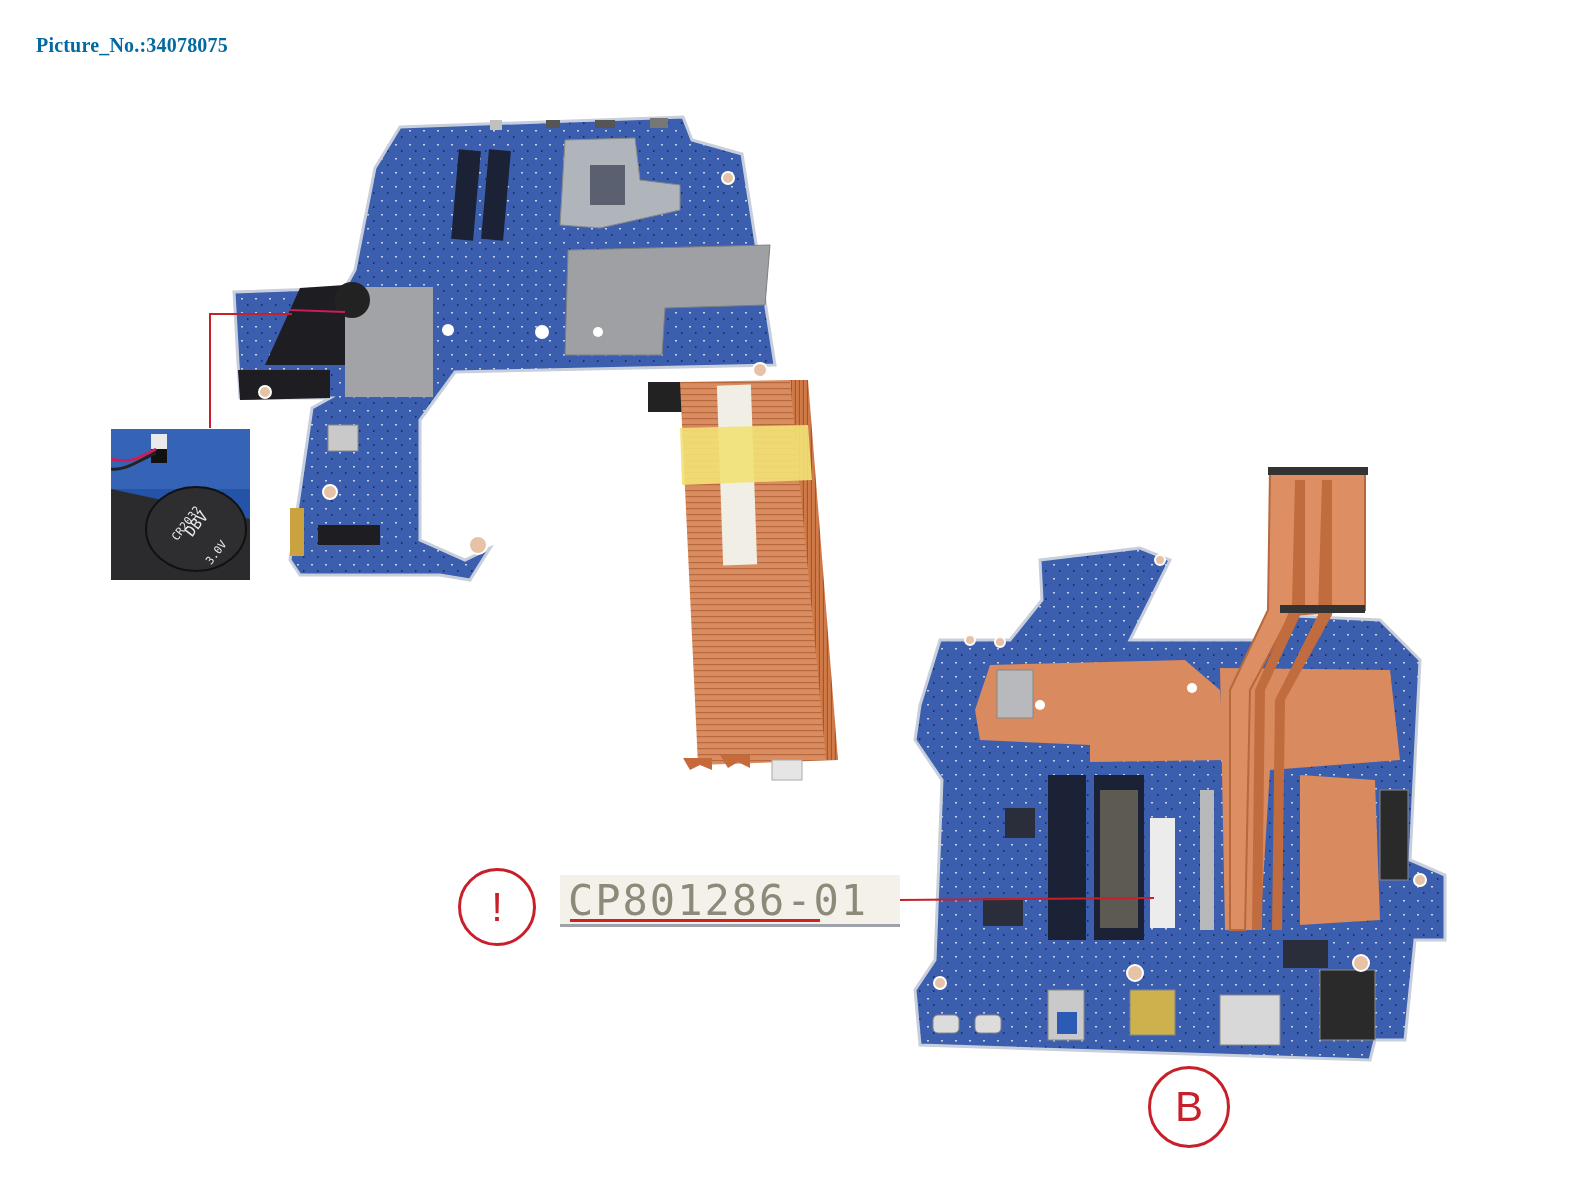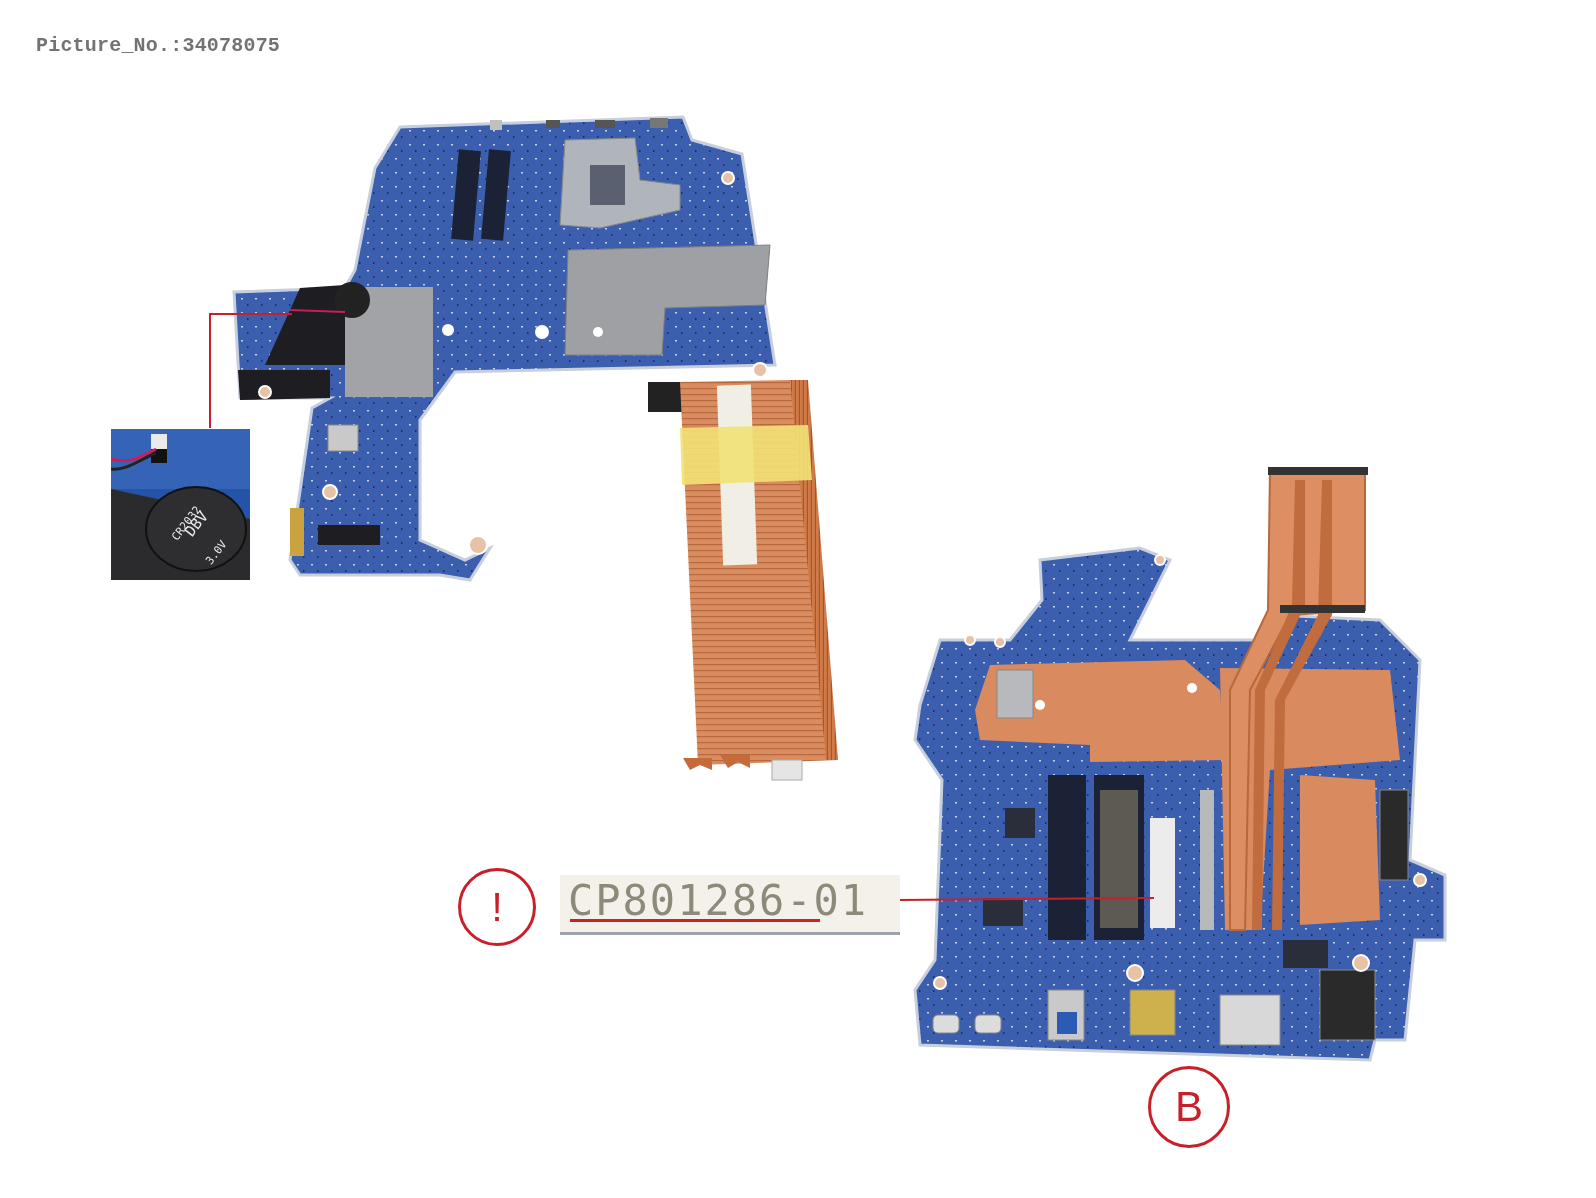--- a/index.html
+++ b/index.html
@@ -1,19 +1,19 @@
 <!DOCTYPE html>
 <html><head>
 <meta charset="utf-8">
 <style>
   html, body { margin:0; padding:0; background:#ffffff; }
   body { width:1596px; height:1198px; position:relative; overflow:hidden; font-family:"DejaVu Sans", sans-serif; }
-  .title { position:absolute; left:36px; top:34px; font-family:Liberation Mono, monospace; font-weight:bold; font-size:20px; color:#737373; letter-spacing:0.2px; }
+  .title { position:absolute; left:36px; top:34px; font-family:Liberation Serif, serif; font-weight:bold; font-size:20px; color:#0369a1; letter-spacing:0.2px; }
   svg.scene { position:absolute; left:0; top:0; }
-  .label-plate { position:absolute; left:560px; top:875px; width:340px; height:60px; background:#f3f1ea; border-bottom:3px solid #9ea3ab; box-sizing:border-box; }
+  .label-plate { position:absolute; left:560px; top:875px; width:340px; height:52px; background:#f3f1ea; border-bottom:3px solid #9ea3ab; box-sizing:border-box; }
   .label-text { position:absolute; left:8px; top:2px; font-family:"DejaVu Sans Mono", monospace; font-size:42px; color:#8d8a7a; letter-spacing:2px; line-height:48px; }
   .label-underline { position:absolute; left:10px; top:44px; width:250px; height:3px; background:#d02020; }
   .warn-circle { position:absolute; left:458px; top:868px; width:78px; height:78px; border:3px solid #c8202a; border-radius:50%; box-sizing:border-box; display:flex; align-items:center; justify-content:center; color:#c8202a; font-size:40px; font-family:"Liberation Sans", sans-serif; }
   .b-circle { position:absolute; left:1148px; top:1066px; width:82px; height:82px; border:3px solid #c8202a; border-radius:50%; box-sizing:border-box; display:flex; align-items:center; justify-content:center; color:#c8202a; font-size:42px; font-family:"Liberation Sans", sans-serif; }
   .inset { position:absolute; left:111px; top:429px; width:139px; height:151px; overflow:hidden; background:#1f4f9a; }
   .battery-text { position:absolute; font-family:"DejaVu Sans Mono", monospace; color:#e8e8e8; transform:rotate(-52deg); transform-origin:left top; white-space:nowrap; }
 </style>
 </head>
 <body>
 

